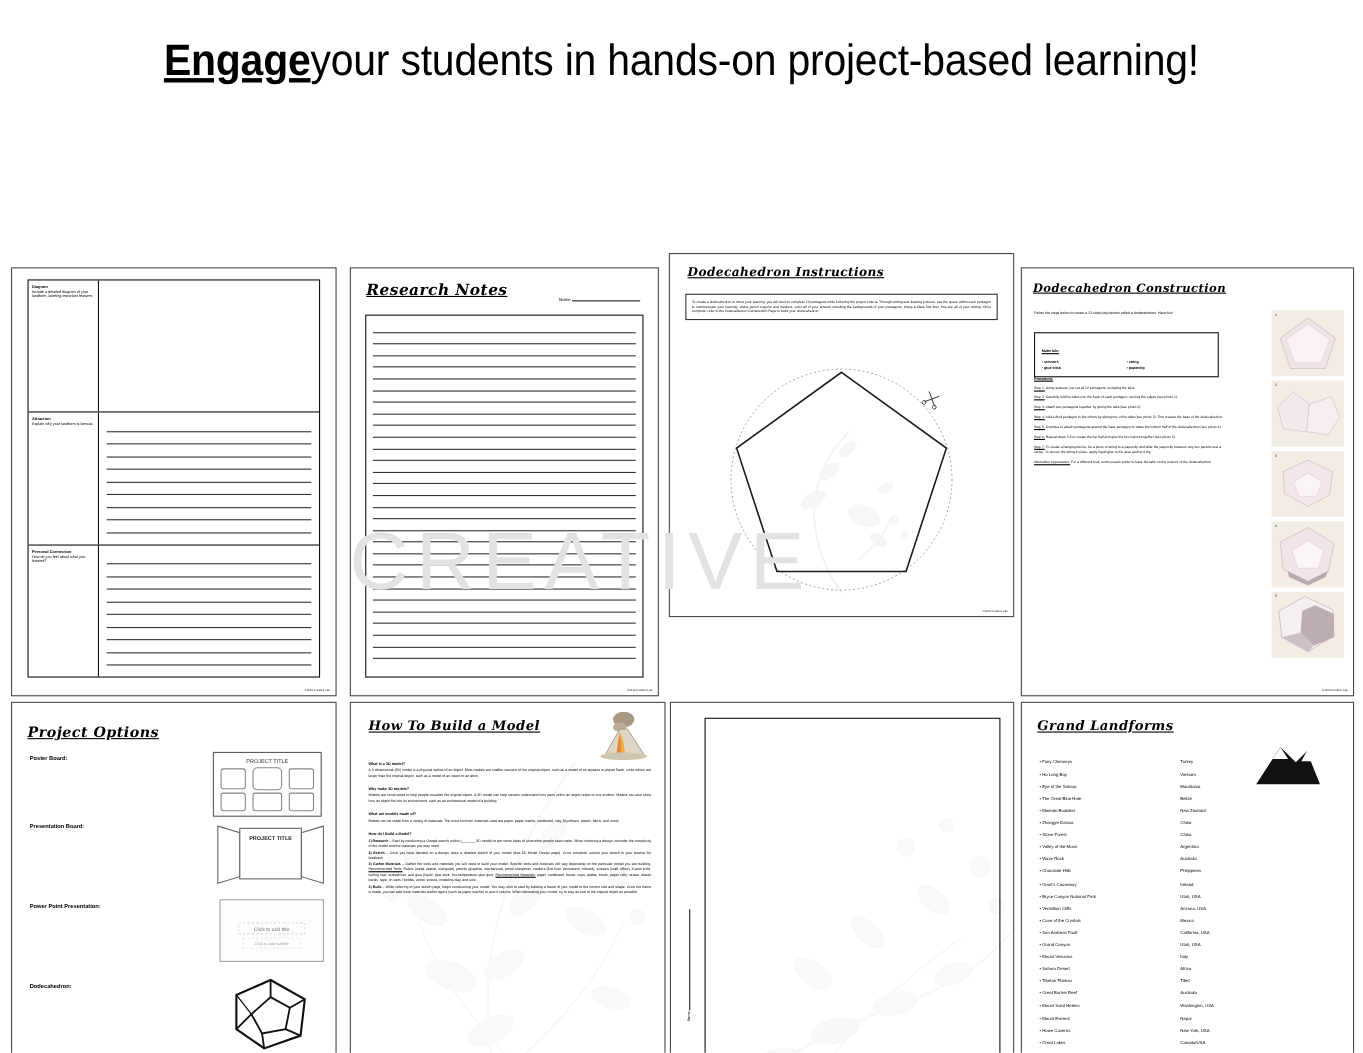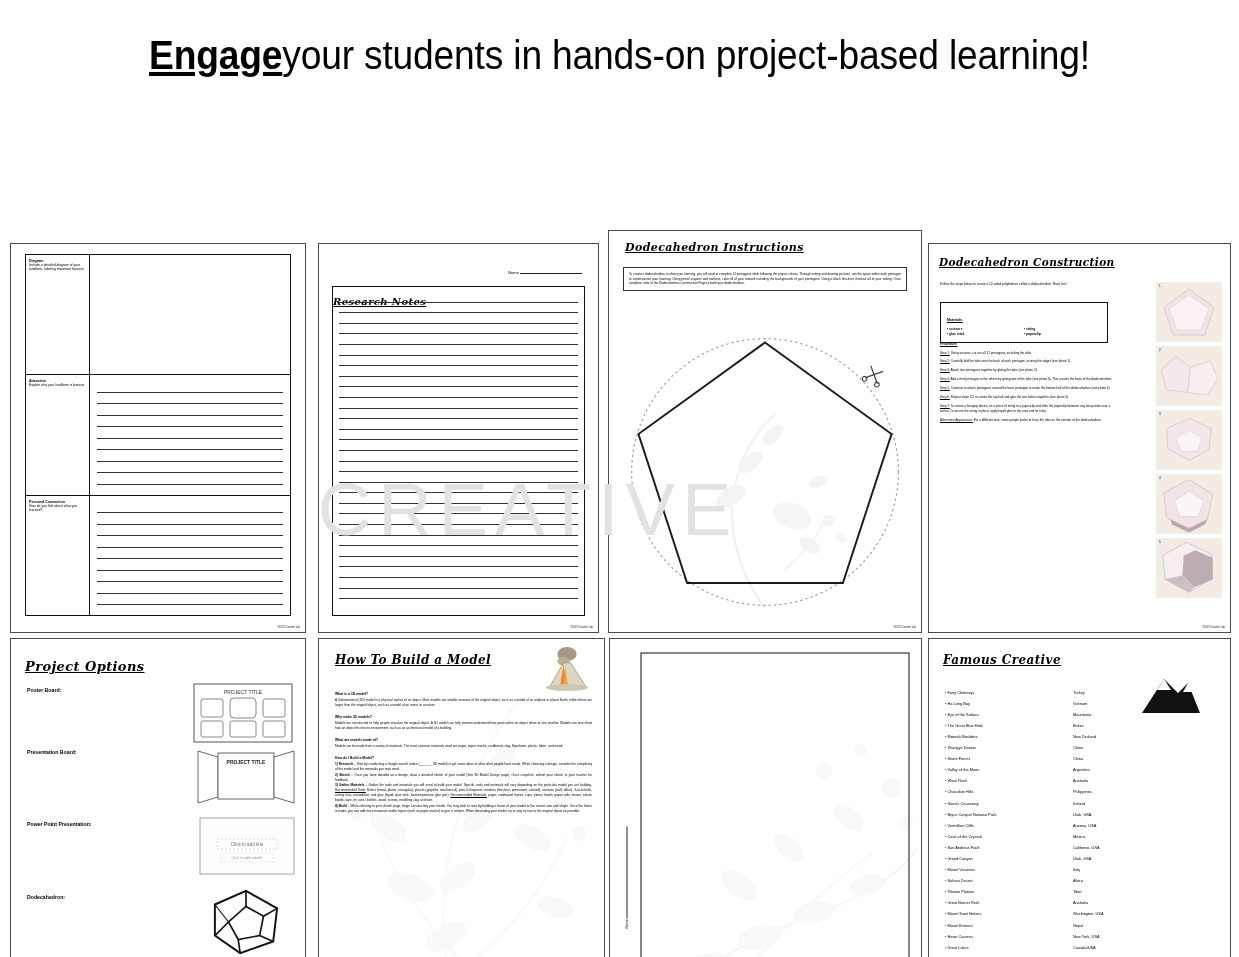--- a/index.html
+++ b/index.html
@@ -42,28 +42,28 @@
   #p1 .row { display:flex; flex:1; border-bottom:1.2px solid #111; }
   #p1 .row:last-child { border-bottom:none; }
   #p1 .lbl { width:64px; border-right:1.2px solid #111; padding:4px 3px; }
   #p1 .lbl b { font-size:3.6px; display:block; }
   #p1 .lbl span { font-size:3.4px; display:block; line-height:1.3; }
   #p1 .cell { flex:1; padding:6px 7px; }
   #p1 .cell .lines div { height:11.5px; }
 
   
   #p2 { left:318px; top:133px; width:281px; height:390px; }
-  #p2 .title { position:absolute; left:14px; top:12px; font-size:10px;margin-top:40px; }
+  #p2 .title { position:absolute; left:14px; top:12px; font-size:14px; }
   #p2 .name { position:absolute; right:16px; top:26px; font-size:4px; white-space:nowrap; }
   #p2 .name i { display:inline-block; width:62px; border-bottom:0.8px solid #222; font-style:normal; }
   #p2 .box { position:absolute; left:13px; top:42px; right:13px; bottom:16px; border:1.2px solid #111; padding:5px 6px; }
   #p2 .box .lines div { height:10.6px; }
 
   
-  #p3 { left:608px; top:120px; width:314px; height:403px; }
+  #p3 { left:608px; top:120px; width:314px; height:331px; }
   #p3 .title { position:absolute; left:16px; top:10px; font-size:11px; }
   #p3 .para { position:absolute; left:14px; top:36px; right:14px; border:0.9px solid #333; padding:4px 5px; font-size:3.1px; line-height:1.5; text-align:justify; }
   #p3 .stage { position:absolute; left:8px; top:95px; right:8px; bottom:14px; }
 
   
   #p4 { left:928px; top:133px; width:303px; height:390px; }
   #p4 .title { position:absolute; left:10px; top:12px; font-size:10.5px; }
   #p4 .intro { position:absolute; left:11px; top:38px; width:168px; font-size:3.2px; line-height:1.45; }
   #p4 .mats { position:absolute; left:11px; top:58px; width:168px; border:1.2px solid #111; padding:4px 6px; }
   #p4 .mats u { font-size:3.4px; font-weight:bold; }
@@ -432,21 +432,21 @@
       </g>
     </svg>
     <div class="rot">
 
       <div class="name"><span>Name</span> <i></i></div>
       <div class="box"></div>
     </div>
   </div>
 
   <div class="page" id="p8">
-    <div class="title script">Famous Creative</div>
+    <div class="title script">Grand Landforms</div>
     <div class="mtn">
       <svg viewBox="0 0 62 42" width="100%" height="100%">
         <polygon points="2,40 24,6 38,20 48,10 60,40" fill="#111"></polygon>
         <polygon points="24,6 31,17 17,17" fill="#fff"></polygon>
         <polygon points="48,10 53,19 43,19" fill="#fff"></polygon>
       </svg>
     </div>
     <div class="list">
         <div class="item">
           <span class="nm">Fairy Chimneys</span>

